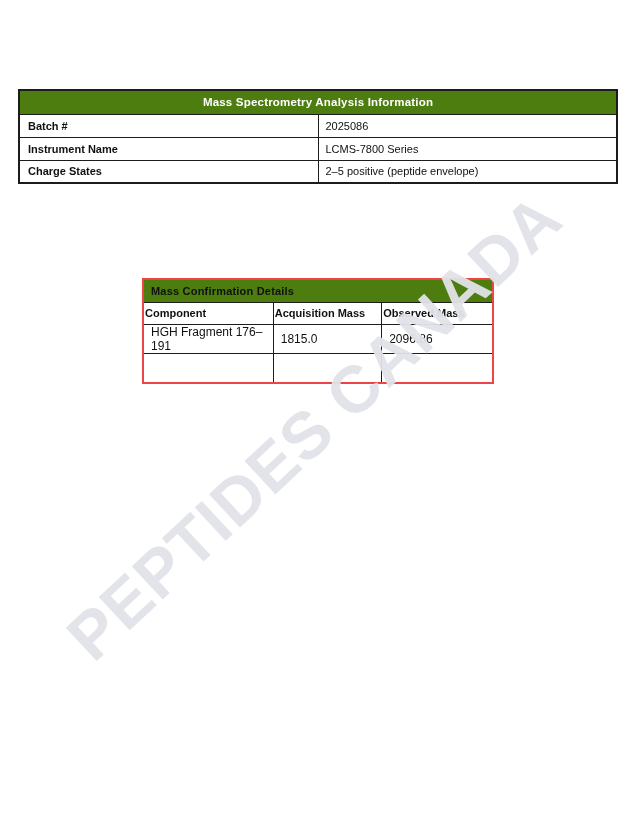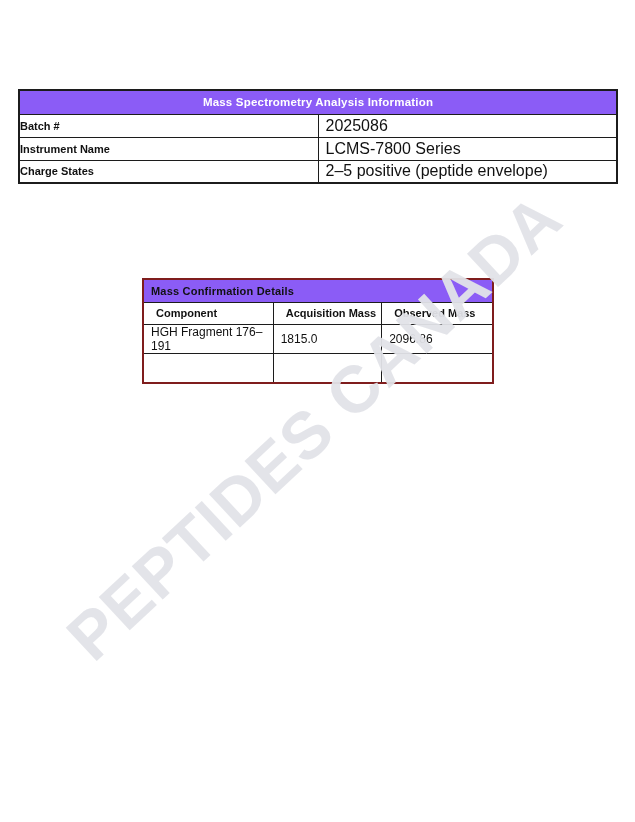--- a/index.html
+++ b/index.html
@@ -22,64 +22,65 @@
     top: 89px;
     width: 600px;
     border-collapse: collapse;
     border: 2px solid #1c1c1c;
   }
   .analysis-table td {
     border: 1px solid #1c1c1c;
     vertical-align: middle;
   }
   .titlebar {
-    background: #8b5cf6;
+    background: #4d7c0f;
     color: #ffffff;
     font-weight: bold;
     font-size: 11.5px;
     text-align: center;
     height: 24px;
     letter-spacing: 0.2px;
   }
   .analysis-table td.lbl {
     width: 299px;
     font-weight: bold;
     font-size: 11px;
+    padding-left: 8px;
     height: 23px;
     color: #111111;
   }
   .analysis-table td.val {
-    font-size: 16px;
+    font-size: 11px;
     padding-left: 7px;
     color: #111111;
   }
 
   
   .confirmation-table {
     position: absolute;
     left: 142px;
     top: 278px;
     width: 352px;
     border-collapse: collapse;
-    border: 2px solid #7f1d1d;
+    border: 2px solid #ef4444;
   }
   .confirmation-table th,
   .confirmation-table td {
     border: 1px solid #1c1c1c;
     vertical-align: middle;
     text-align: left;
   }
   .confirmation-table .titlebar {
     height: 23px;
     font-size: 11px;
   }
   .confirmation-table th {
     font-size: 11px;
     font-weight: bold;
-    padding-left: 12px;
+    padding-left: 1px;
     height: 22px;
     color: #111111;
   }
   .confirmation-table td {
     font-size: 12px;
     padding-left: 7px;
     height: 21px;
     color: #111111;
   }
   .confirmation-table col.c-component   { width: 131px; }

